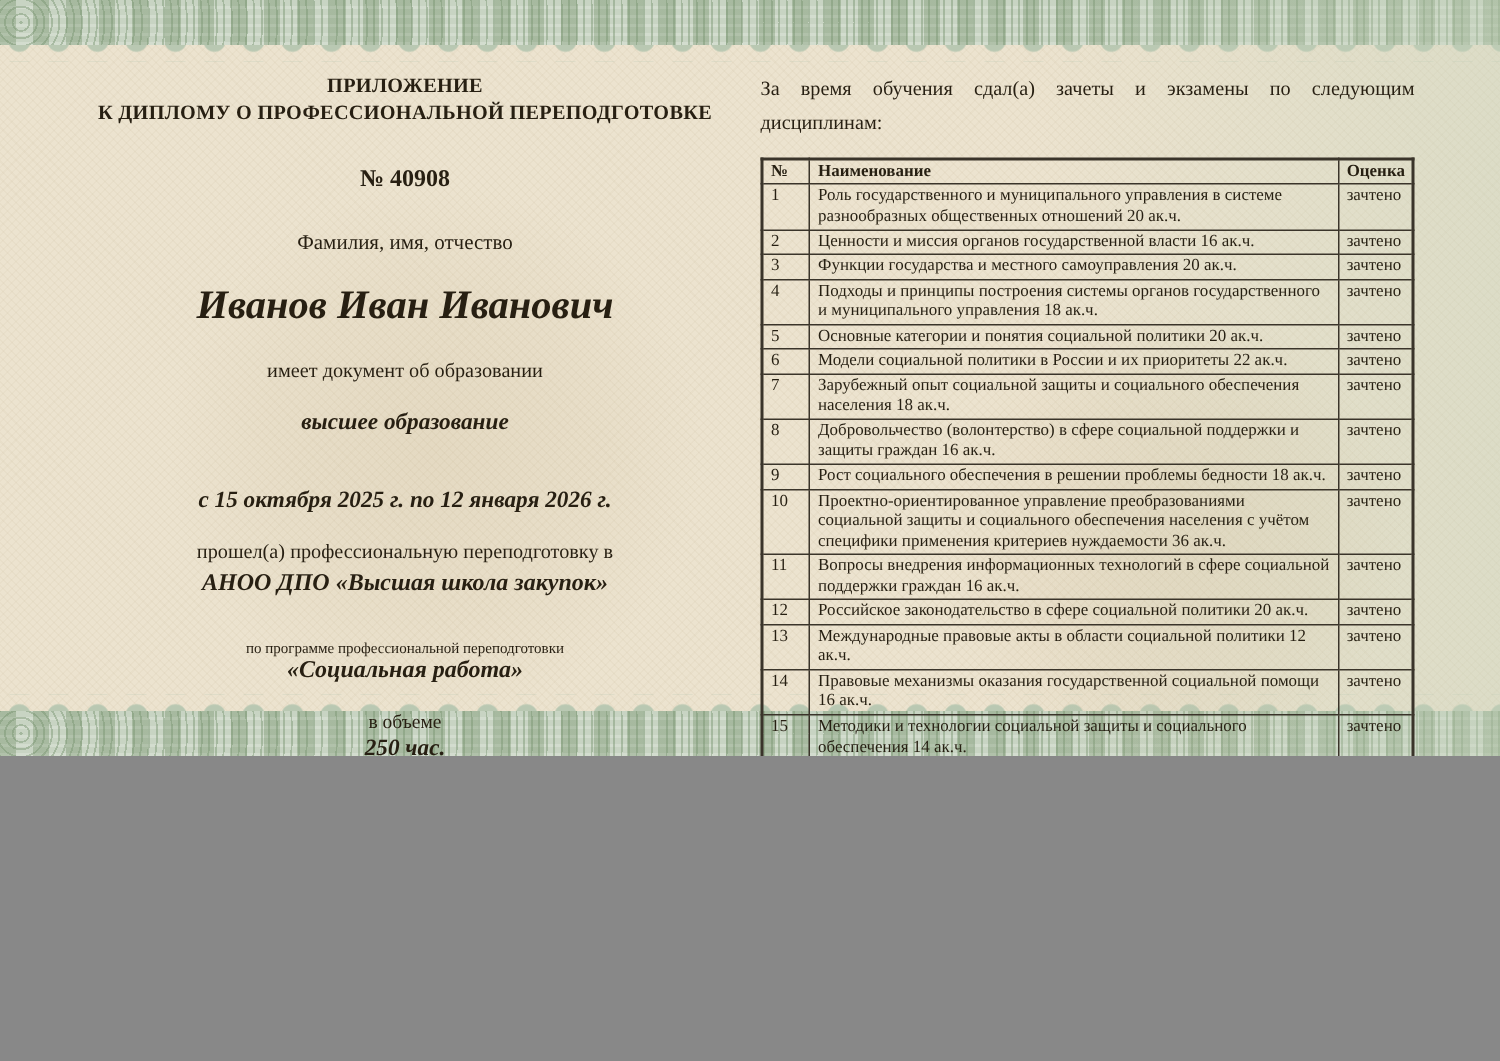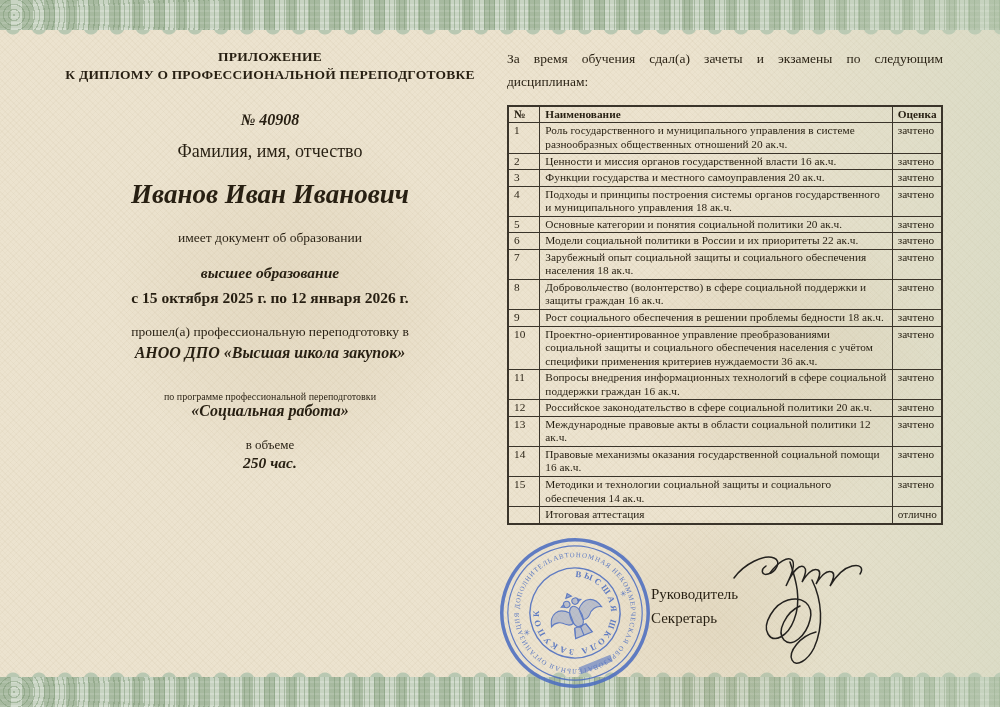--- a/index.html
+++ b/index.html
@@ -1,17 +1,17 @@
 <!DOCTYPE html>
 <html lang="ru"><head>
 <meta charset="utf-8">
 <style>
   html,body{margin:0;padding:0;background:#888;}
   .page{
-    position:relative; width:1000px; height:707px; overflow:hidden;
+    position:relative; width:1000px; height:504px; overflow:hidden;
     background-color:#ece3cf;
     background-image:
       repeating-linear-gradient(45deg, rgba(166,146,104,.06) 0 1px, transparent 1px 4px),
       repeating-linear-gradient(-45deg, rgba(166,146,104,.05) 0 1px, transparent 1px 4px);
     font-family:"Liberation Serif","DejaVu Serif",serif;
     color:#271f12;
   }
   .tint-right{position:absolute;top:0;bottom:0;left:690px;right:0;
     background:linear-gradient(90deg, rgba(196,210,186,0) 0%, rgba(196,210,186,.28) 70%, rgba(196,210,186,.4) 100%);
     pointer-events:none;}
@@ -34,26 +34,26 @@
   .band-top::after{content:"";position:absolute;left:0;right:0;top:100%;height:11px;
     background-image:radial-gradient(circle 9px at 13px -3px, #b9c8b2 7px, rgba(0,0,0,0) 8px);
     background-size:26px 11px;background-repeat:repeat-x;}
   .band-bottom::before{content:"";position:absolute;left:0;right:0;bottom:100%;height:11px;
     background-image:radial-gradient(circle 9px at 13px 14px, #b9c8b2 7px, rgba(0,0,0,0) 8px);
     background-size:26px 11px;background-repeat:repeat-x;}
 
   
   .left-col{position:absolute;left:52px;top:48px;width:436px;text-align:center;}
   .doc-title{font-weight:bold;font-size:13.5px;line-height:1.35;letter-spacing:.2px;}
-  .doc-number{margin-top:27px;font-weight:bold;font-style:italic;font-size:16px;}
-  .fio-label{margin-top:12px;font-size:18px;}
+  .doc-number{margin-top:27px;font-weight:bold;font-size:16px;}
+  .fio-label{margin-top:26px;font-size:14px;}
   .full-name{margin-top:17px;font-weight:bold;font-style:italic;font-size:27px;}
   .has-doc{margin-top:20px;font-size:13.5px;}
   .edu-level{margin-top:18px;font-weight:bold;font-style:italic;font-size:15.5px;}
-  .period{margin-top:7px;font-weight:bold;font-size:15.5px;}
+  .period{margin-top:34px;font-weight:bold;font-style:italic;font-size:15.5px;}
   .completed{margin-top:17px;font-size:13.5px;}
   .org{margin-top:4px;font-weight:bold;font-style:italic;font-size:16px;}
   .prog-label{margin-top:29px;font-size:10px;}
   .prog-name{font-weight:bold;font-style:italic;font-size:16px;}
   .vol-label{margin-top:17px;font-size:13px;}
   .vol-value{margin-top:1px;font-weight:bold;font-style:italic;font-size:15.5px;}
 
   
   .right-col{position:absolute;left:507px;top:48px;width:436px;}
   .intro{font-size:13.5px;line-height:1.7;text-align:justify;word-spacing:3px;}

